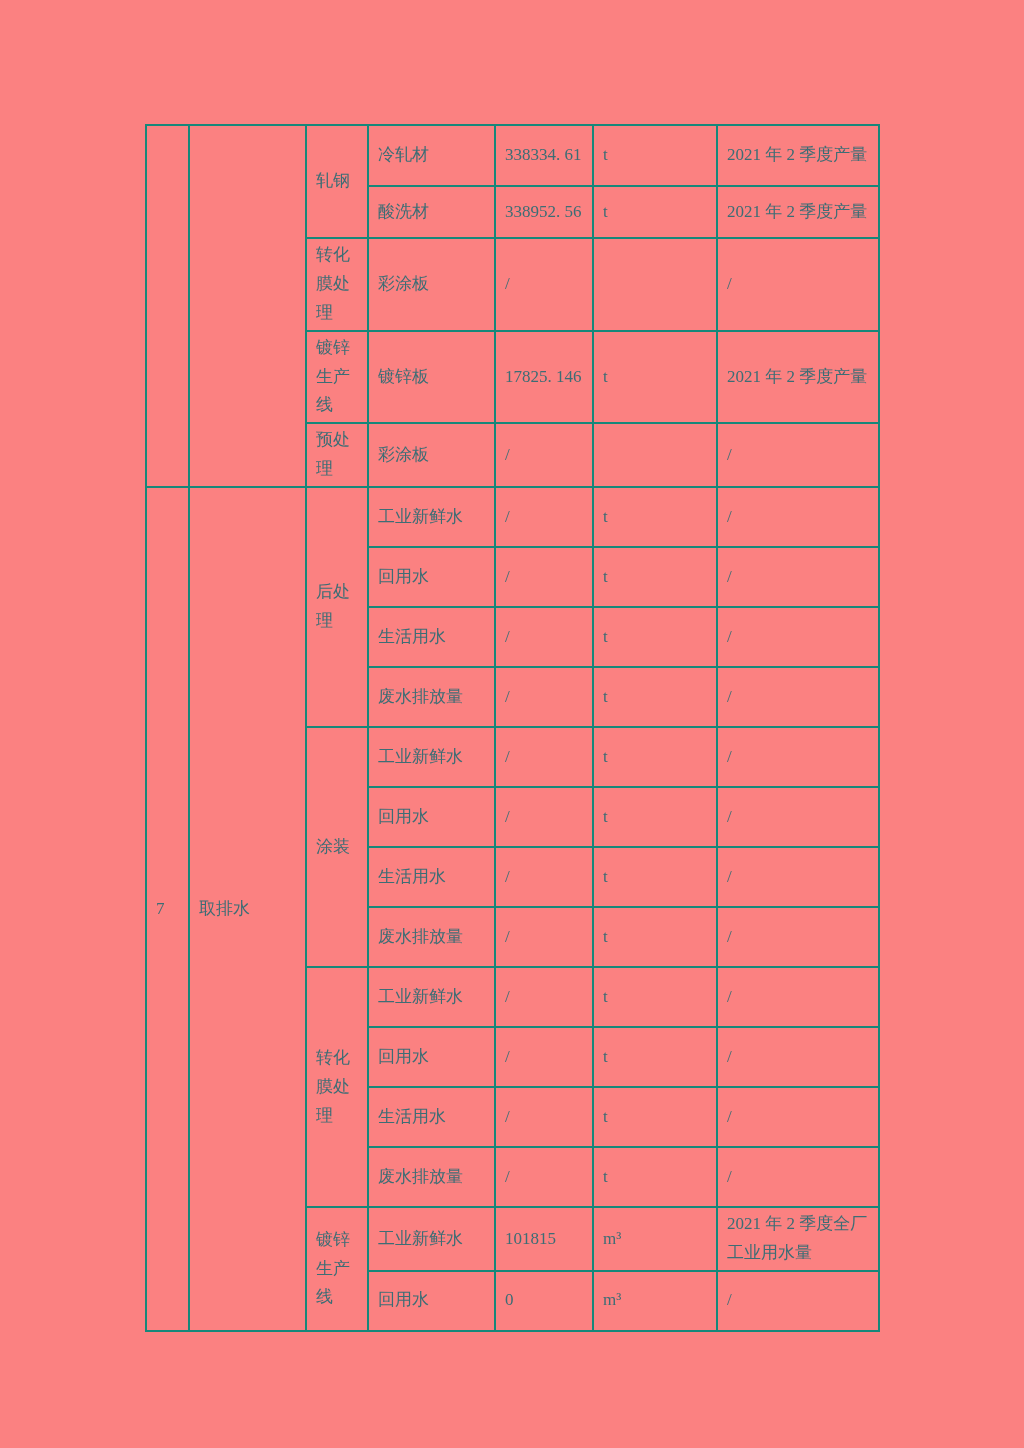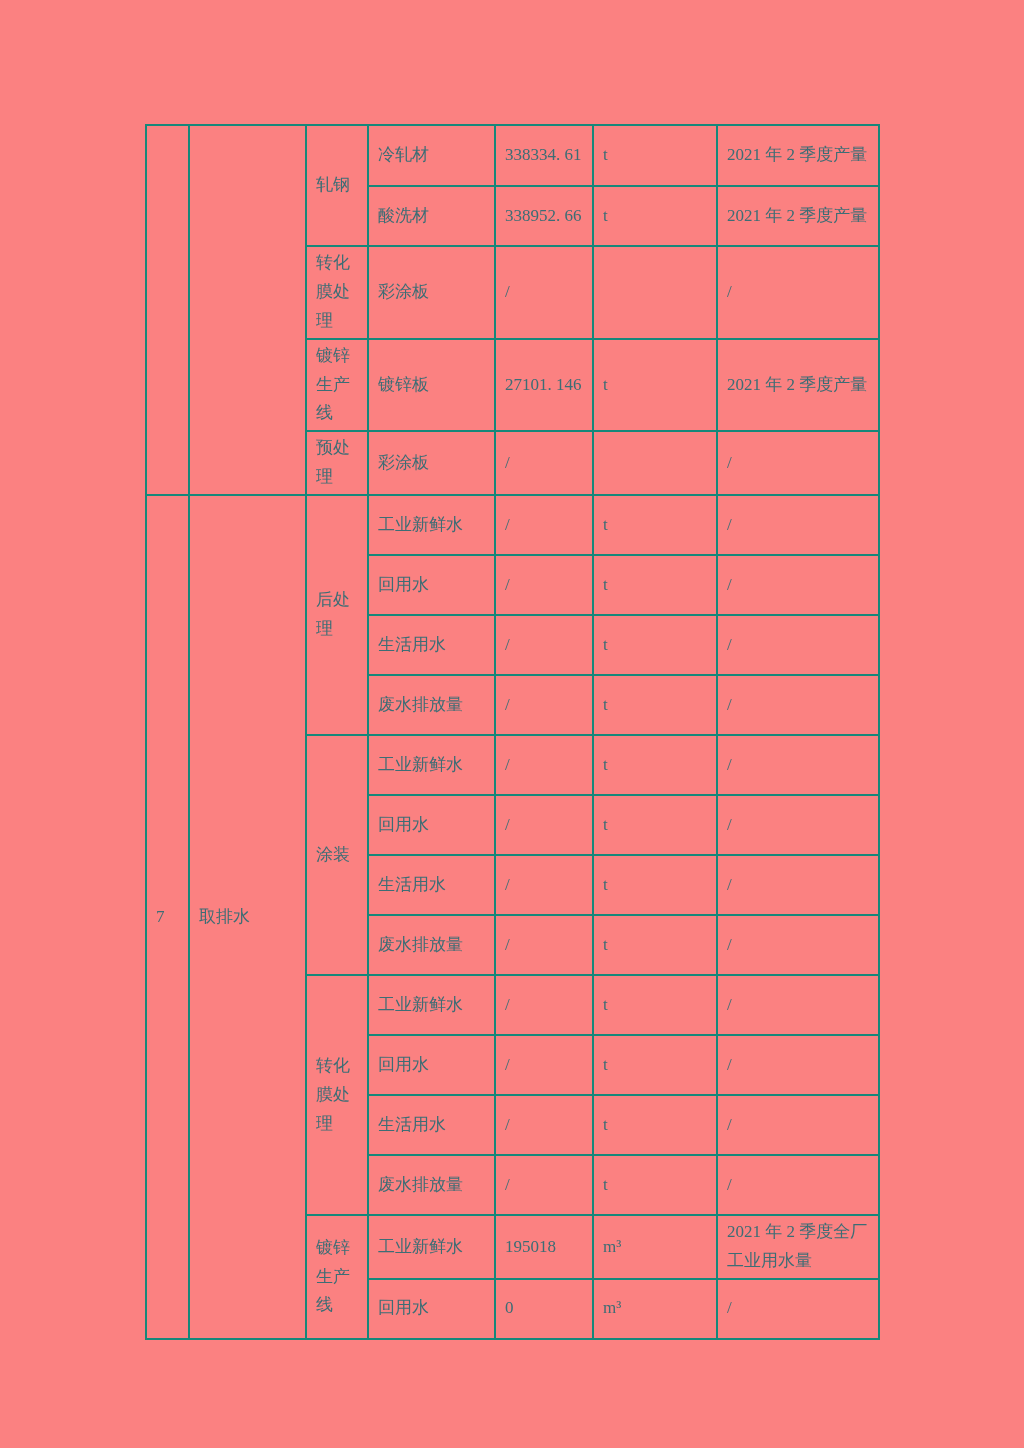--- a/index.html
+++ b/index.html
@@ -30,21 +30,21 @@
     vertical-align: middle;
     text-align: left;
     overflow: hidden;
     word-break: break-all;
   }
   td.serial {
     text-align: center;
     padding: 2px 2px;
   }
   tr.rh61 { height: 61px; }
-  tr.rh58 { height: 60px; }
+  tr.rh58 { height: 52px; }
   tr.rh84 { height: 84px; }
   tr.rh83 { height: 83px; }
   tr.rh60 { height: 60px; }
 </style>
 </head>
 <body style="background: rgb(251, 129, 129);">
 
 <table class="doc-table">
   <colgroup>
     <col style="width:43px">
@@ -61,35 +61,35 @@
       <td class="serial" rowspan="5"></td>
       <td rowspan="5"></td>
       <td rowspan="2">轧钢</td>
       <td>冷轧材</td>
       <td>338334. 61</td>
       <td>t</td>
       <td>2021 年 2 季度产量</td>
     </tr>
     <tr class="rh58">
       <td>酸洗材</td>
-      <td>338952. 66</td>
+      <td>338952. 56</td>
       <td>t</td>
       <td>2021 年 2 季度产量</td>
     </tr>
     <tr class="rh84">
       <td>转化膜处理</td>
       <td>彩涂板</td>
       <td>/</td>
       <td></td>
       <td>/</td>
     </tr>
     <tr class="rh83">
       <td>镀锌生产线</td>
       <td>镀锌板</td>
-      <td>27101. 146</td>
+      <td>17825. 146</td>
       <td>t</td>
       <td>2021 年 2 季度产量</td>
     </tr>
     <tr class="rh60">
       <td>预处理</td>
       <td>彩涂板</td>
       <td>/</td>
       <td></td>
       <td>/</td>
     </tr>
@@ -167,21 +167,21 @@
     </tr>
     <tr class="rh60">
       <td>废水排放量</td>
       <td>/</td>
       <td>t</td>
       <td>/</td>
     </tr>
     <tr class="rh60">
       <td rowspan="2">镀锌生产线</td>
       <td>工业新鲜水</td>
-      <td>195018</td>
+      <td>101815</td>
       <td>m³</td>
       <td>2021 年 2 季度全厂工业用水量</td>
     </tr>
     <tr class="rh60">
       <td>回用水</td>
       <td>0</td>
       <td>m³</td>
       <td>/</td>
     </tr>
   </tbody>

